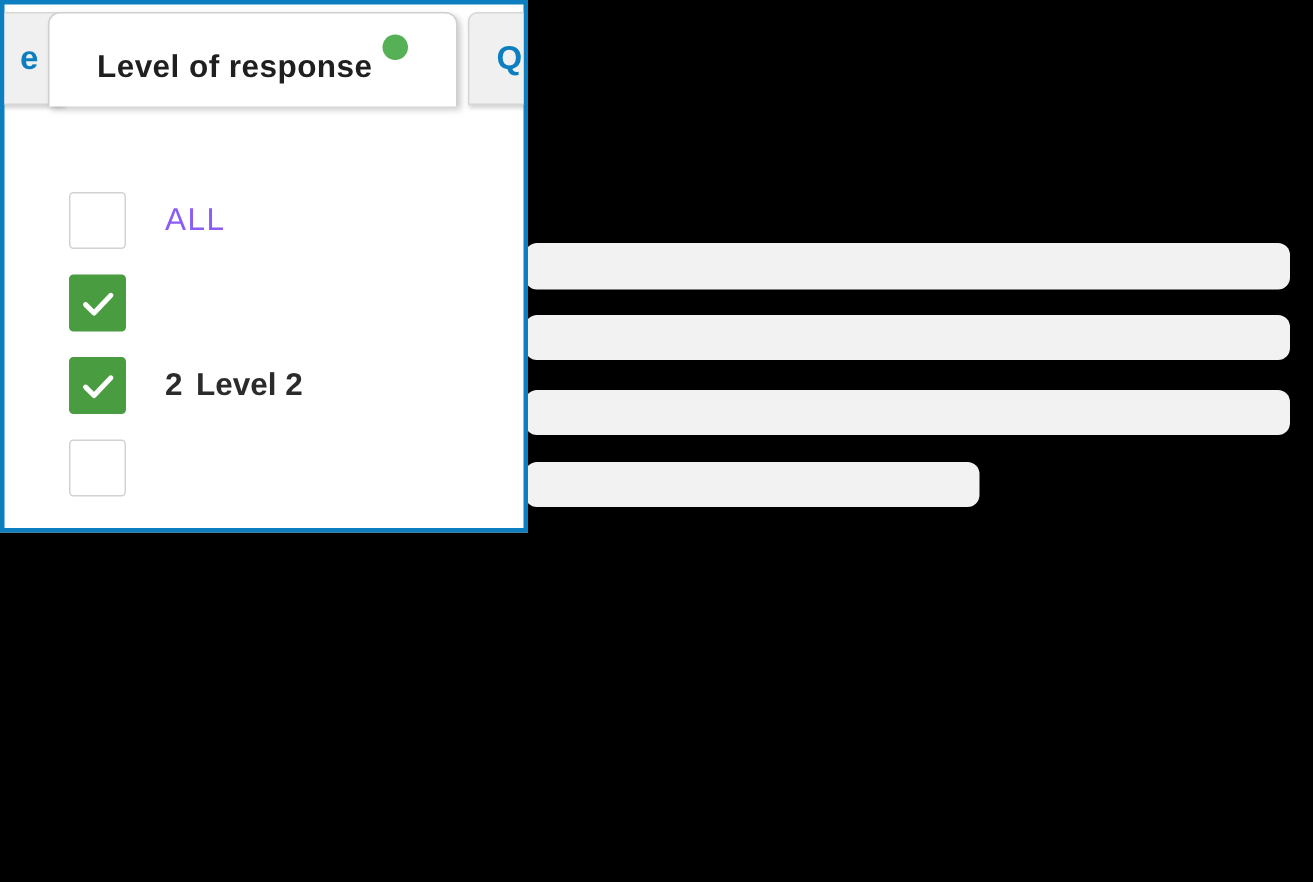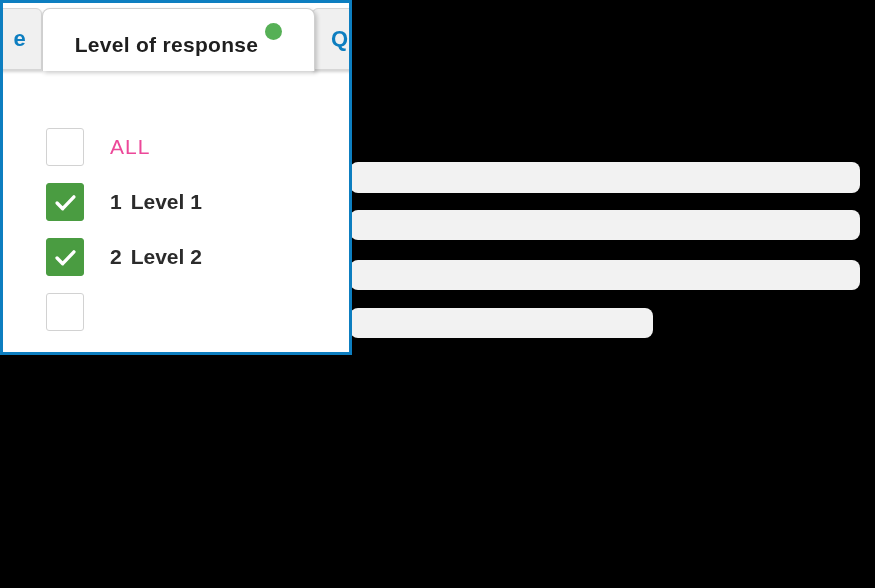--- a/index.html
+++ b/index.html
@@ -43,21 +43,21 @@
     box-shadow:1px 2px 3px rgba(0,0,0,.18);
     z-index:1;
   }
   .tab-left  { left:-6px; width:45px; border-radius:6px 6px 0 0; }
   .tab-right { left:309px; width:48px; border-radius:6px 6px 0 0; justify-content:flex-start; padding-left:18px; }
   .tab-text-blue {
     color:var(--accent-blue, #0d7ec0);
     font-weight:bold; font-size:22px; line-height:1;
   }
   .tab-active {
-    left:39px; top:5px; width:273px; height:63px;
+    left:29px; top:5px; width:273px; height:63px;
     background:#fff;
     border:1px solid #cfcfcf; border-bottom:none;
     border-radius:8px 8px 0 0;
     box-shadow:2px 2px 4px rgba(0,0,0,.2);
     z-index:2;
     padding-top:8px;
   }
   .tab-text-dark {
     color:#1f1f1f; font-weight:bold; font-size:21px;
     letter-spacing:.3px; line-height:1;
@@ -88,21 +88,21 @@
   .cb.checked {
     background:var(--checkbox-green, #4a9c41);
     border-color:var(--checkbox-green, #4a9c41);
   }
   .cb svg { width:27px; height:27px; display:block; }
   .opt-label {
     margin-left:26px;
     font-size:21px; color:#3c3c3c;
     white-space:nowrap;
   }
-  .opt-label.all { color:#ec4899; letter-spacing:1px; }
+  .opt-label.all { color:#8b5cf6; letter-spacing:1px; }
   .opt-label.em  { font-weight:bold; color:#2b2b2b; }
   .opt-label .num { font-weight:bold; color:#2b2b2b; margin-right:9px; }
 </style>
 </head>
 <body>
 
 <div class="stage">
 
   <div id="bars">
       <div class="skel-bar" style="top: 162px; left: 350px; width: 510px; height: 31px;"></div>
@@ -129,21 +129,20 @@
         <div class="opt-row">
           <span class="cb"></span>
           <span class="opt-label all">ALL</span>
         </div>
         <div class="opt-row">
           <span class="cb checked">
             <svg viewBox="0 0 24 24">
               <path d="M4.5 12.5l5 5L19.5 7" fill="none" stroke="#fff" stroke-width="3" stroke-linecap="round" stroke-linejoin="round"></path>
             </svg>
           </span>
-          <span class="opt-label em"><b class="num">1</b>Level 1</span>
         </div>
         <div class="opt-row">
           <span class="cb checked">
             <svg viewBox="0 0 24 24">
               <path d="M4.5 12.5l5 5L19.5 7" fill="none" stroke="#fff" stroke-width="3" stroke-linecap="round" stroke-linejoin="round"></path>
             </svg>
           </span>
           <span class="opt-label em"><b class="num">2</b>Level 2</span>
         </div>
         <div class="opt-row">

